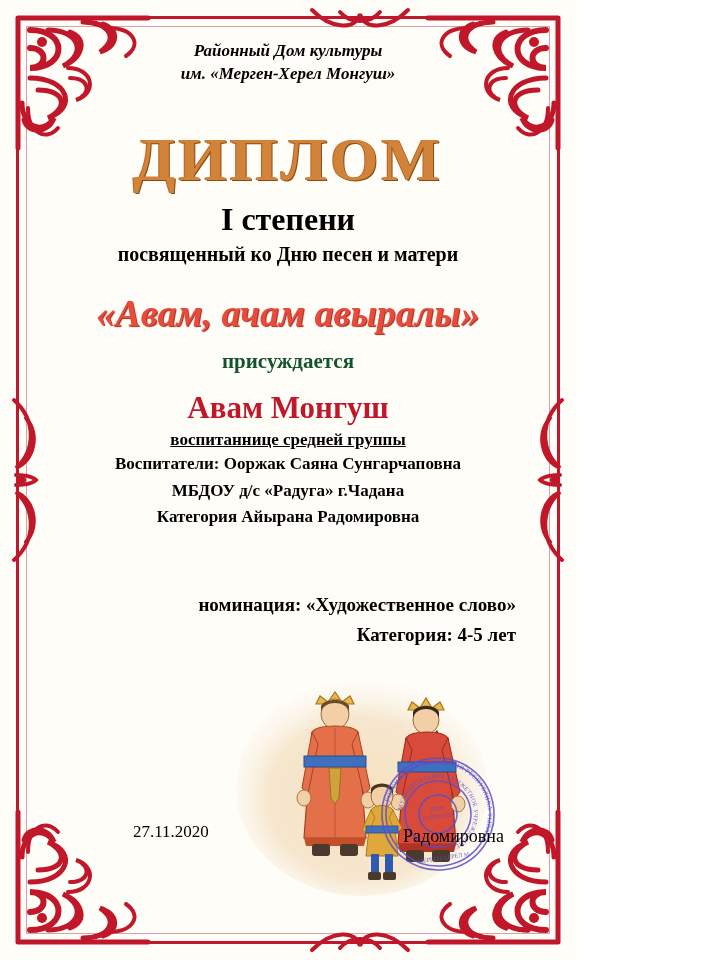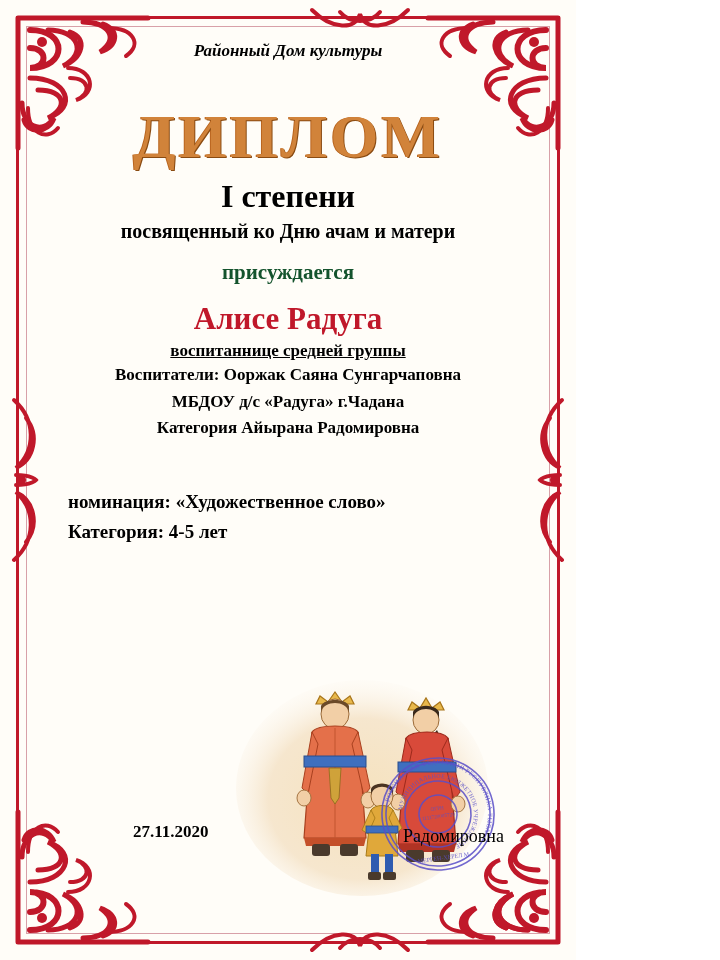--- a/index.html
+++ b/index.html
@@ -121,22 +121,22 @@
     text-decoration: underline;
   }
   .org-detail {
     margin-top: 2px;
     font-size: 17px;
     font-weight: bold;
     color: #000;
     line-height: 1.45;
   }
   .nomination-block {
-    margin-top: 46px;
-    text-align: left;
+    margin-top: 60px;
+    text-align: right;
     padding-left: 8px;
   }
   .nomination, .category {
     font-size: 19px;
     font-weight: bold;
     color: #000;
     line-height: 1.6;
   }
   .category { padding-left: 0px; }
 
@@ -149,21 +149,21 @@
     height: 250px;
   }
   .illustration svg { display:block; }
 
   
   .date {
     position: absolute;
     left: 133px;
     top: 822px;
     font-size: 17px;
-    font-weight: bold;
+    font-weight: normal;
     color: #000;
   }
   .stamp {
     position: absolute;
     right: 72px;
     top: 748px;
     width: 132px;
     height: 132px;
   }
   .stamp svg { display:block; }
@@ -281,30 +281,32 @@
     <svg width="120" height="34" viewBox="0 0 120 34" xmlns="http://www.w3.org/2000/svg">
       <g fill="none" stroke="#c0182a" stroke-width="4" stroke-linecap="round">
         <path d="M12 8 C32 28 56 28 60 12 C64 28 88 28 108 8"></path>
         <path d="M40 10 C50 22 70 22 80 10"></path>
       </g>
     </svg>
   </div>
 
   <div class="content">
     <div class="org-line">Районный Дом культуры</div>
+    <div class="org-line">им. «Мерген-Херел Монгуш»</div>
 
     <div class="title-diploma">ДИПЛОМ</div>
     <div class="degree">I степени</div>
 
-    <div class="subtitle" style="margin-top:2px">посвященный ко Дню ачам и матери</div>
-
+    <div class="subtitle" style="margin-top:2px">посвященный ко Дню песен и матери</div>
+
+    <div class="contest-name">«Авам, ачам авыралы»</div>
 
     <div class="awarded">присуждается</div>
 
-    <div class="recipient">Алисе Радуга</div>
+    <div class="recipient">Авам Монгуш</div>
     <div class="recipient-sub">воспитаннице средней группы</div>
     <div class="org-detail">Воспитатели: Ооржак Саяна Сунгарчаповна</div>
     <div class="org-detail">МБДОУ д/с «Радуга» г.Чадана</div>
     <div class="org-detail">Категория Айырана Радомировна</div>
 
     <div class="nomination-block">
       <div class="nomination">номинация:  «Художественное слово»</div>
       <div class="category">Категория:  4-5 лет</div>
     </div>
   </div>

